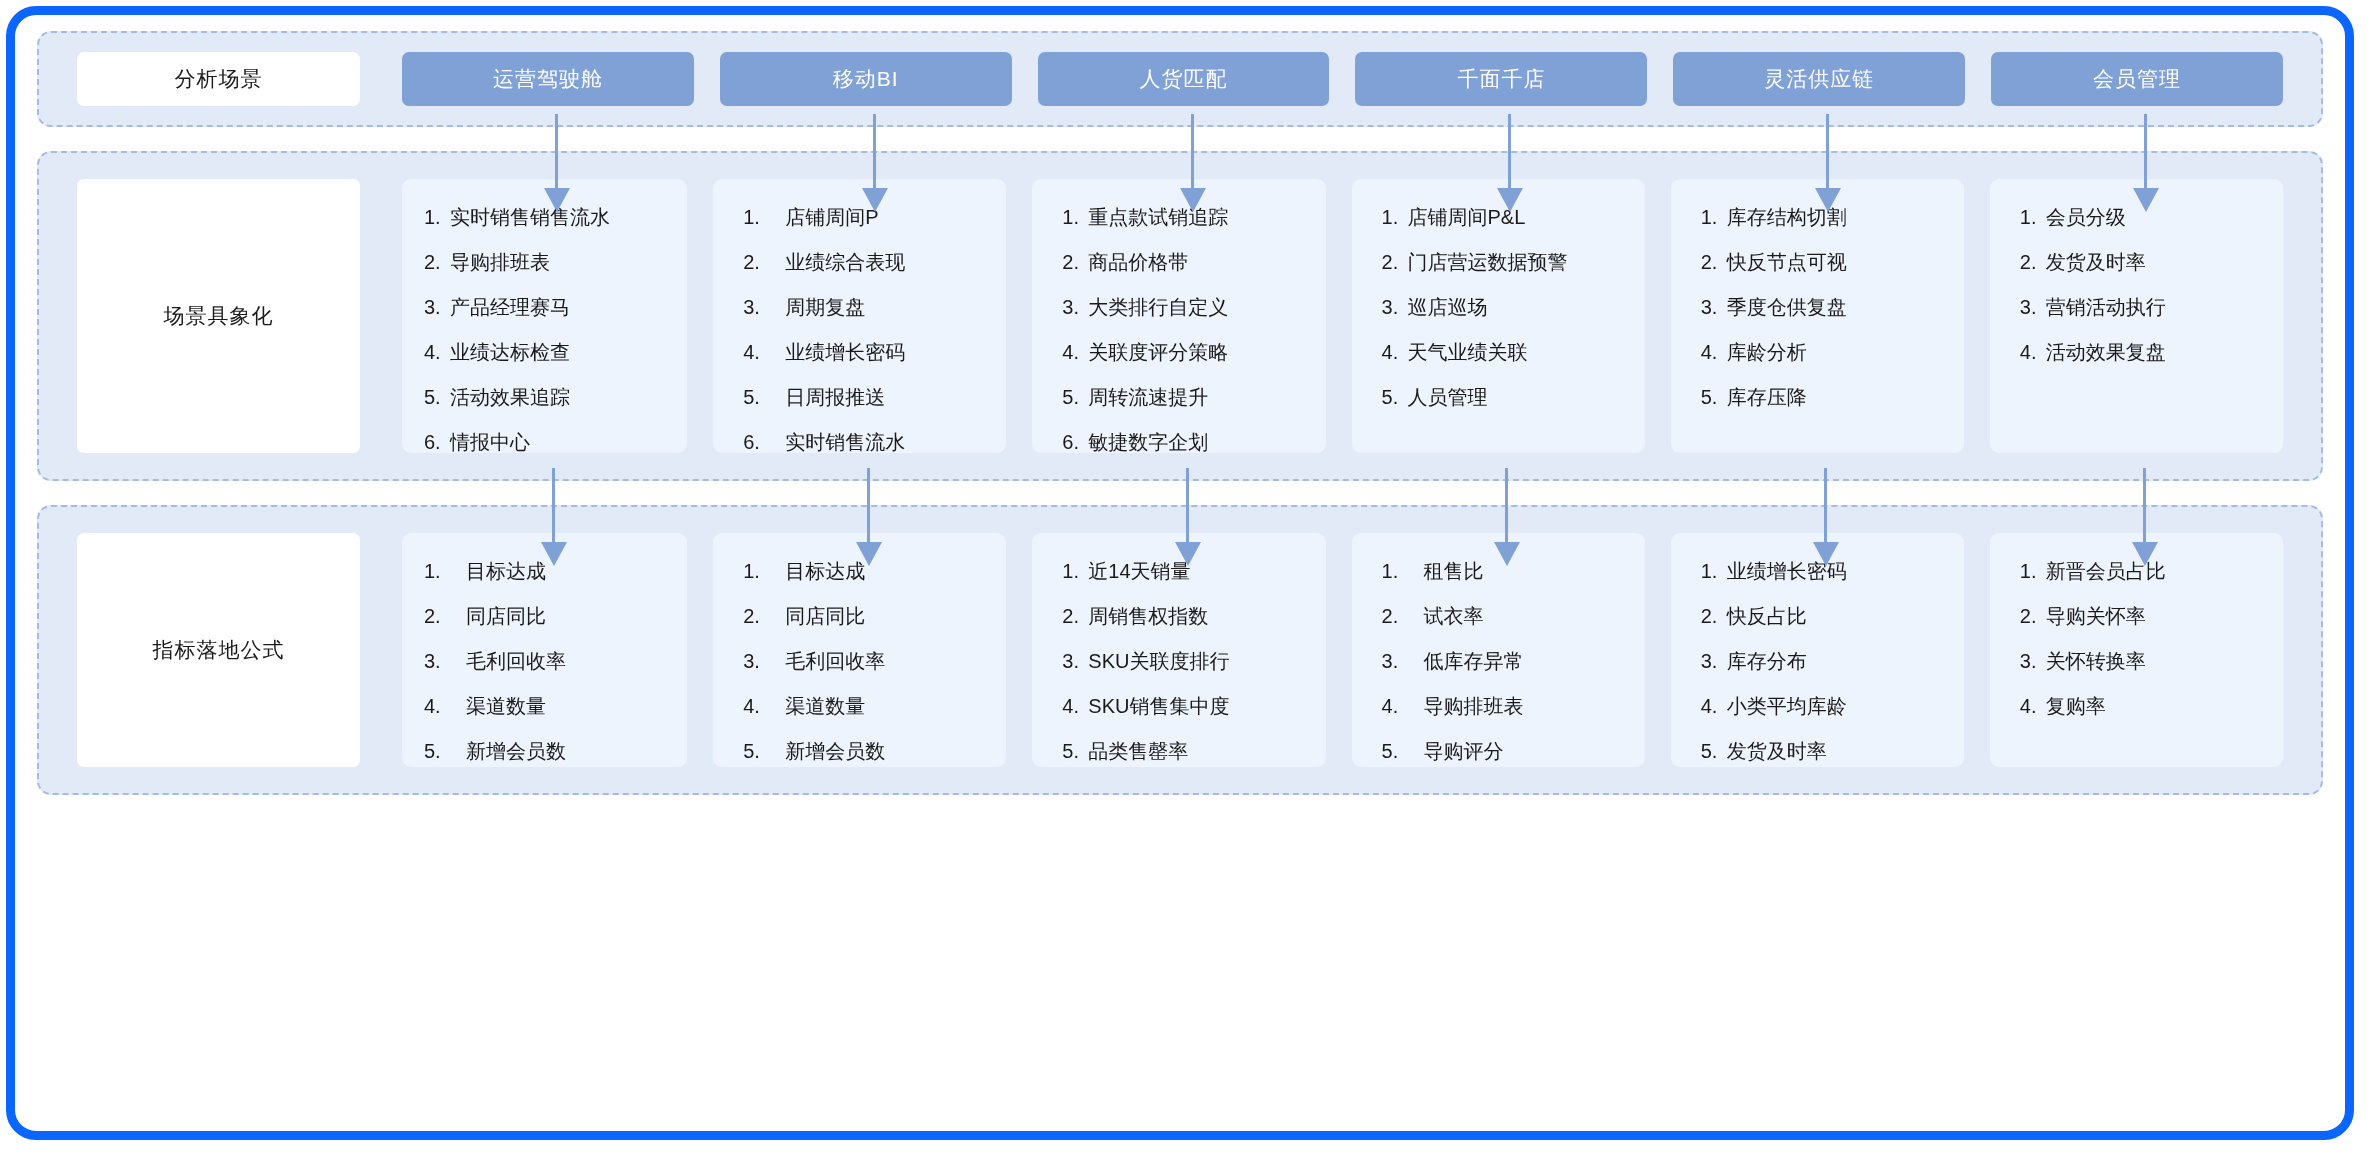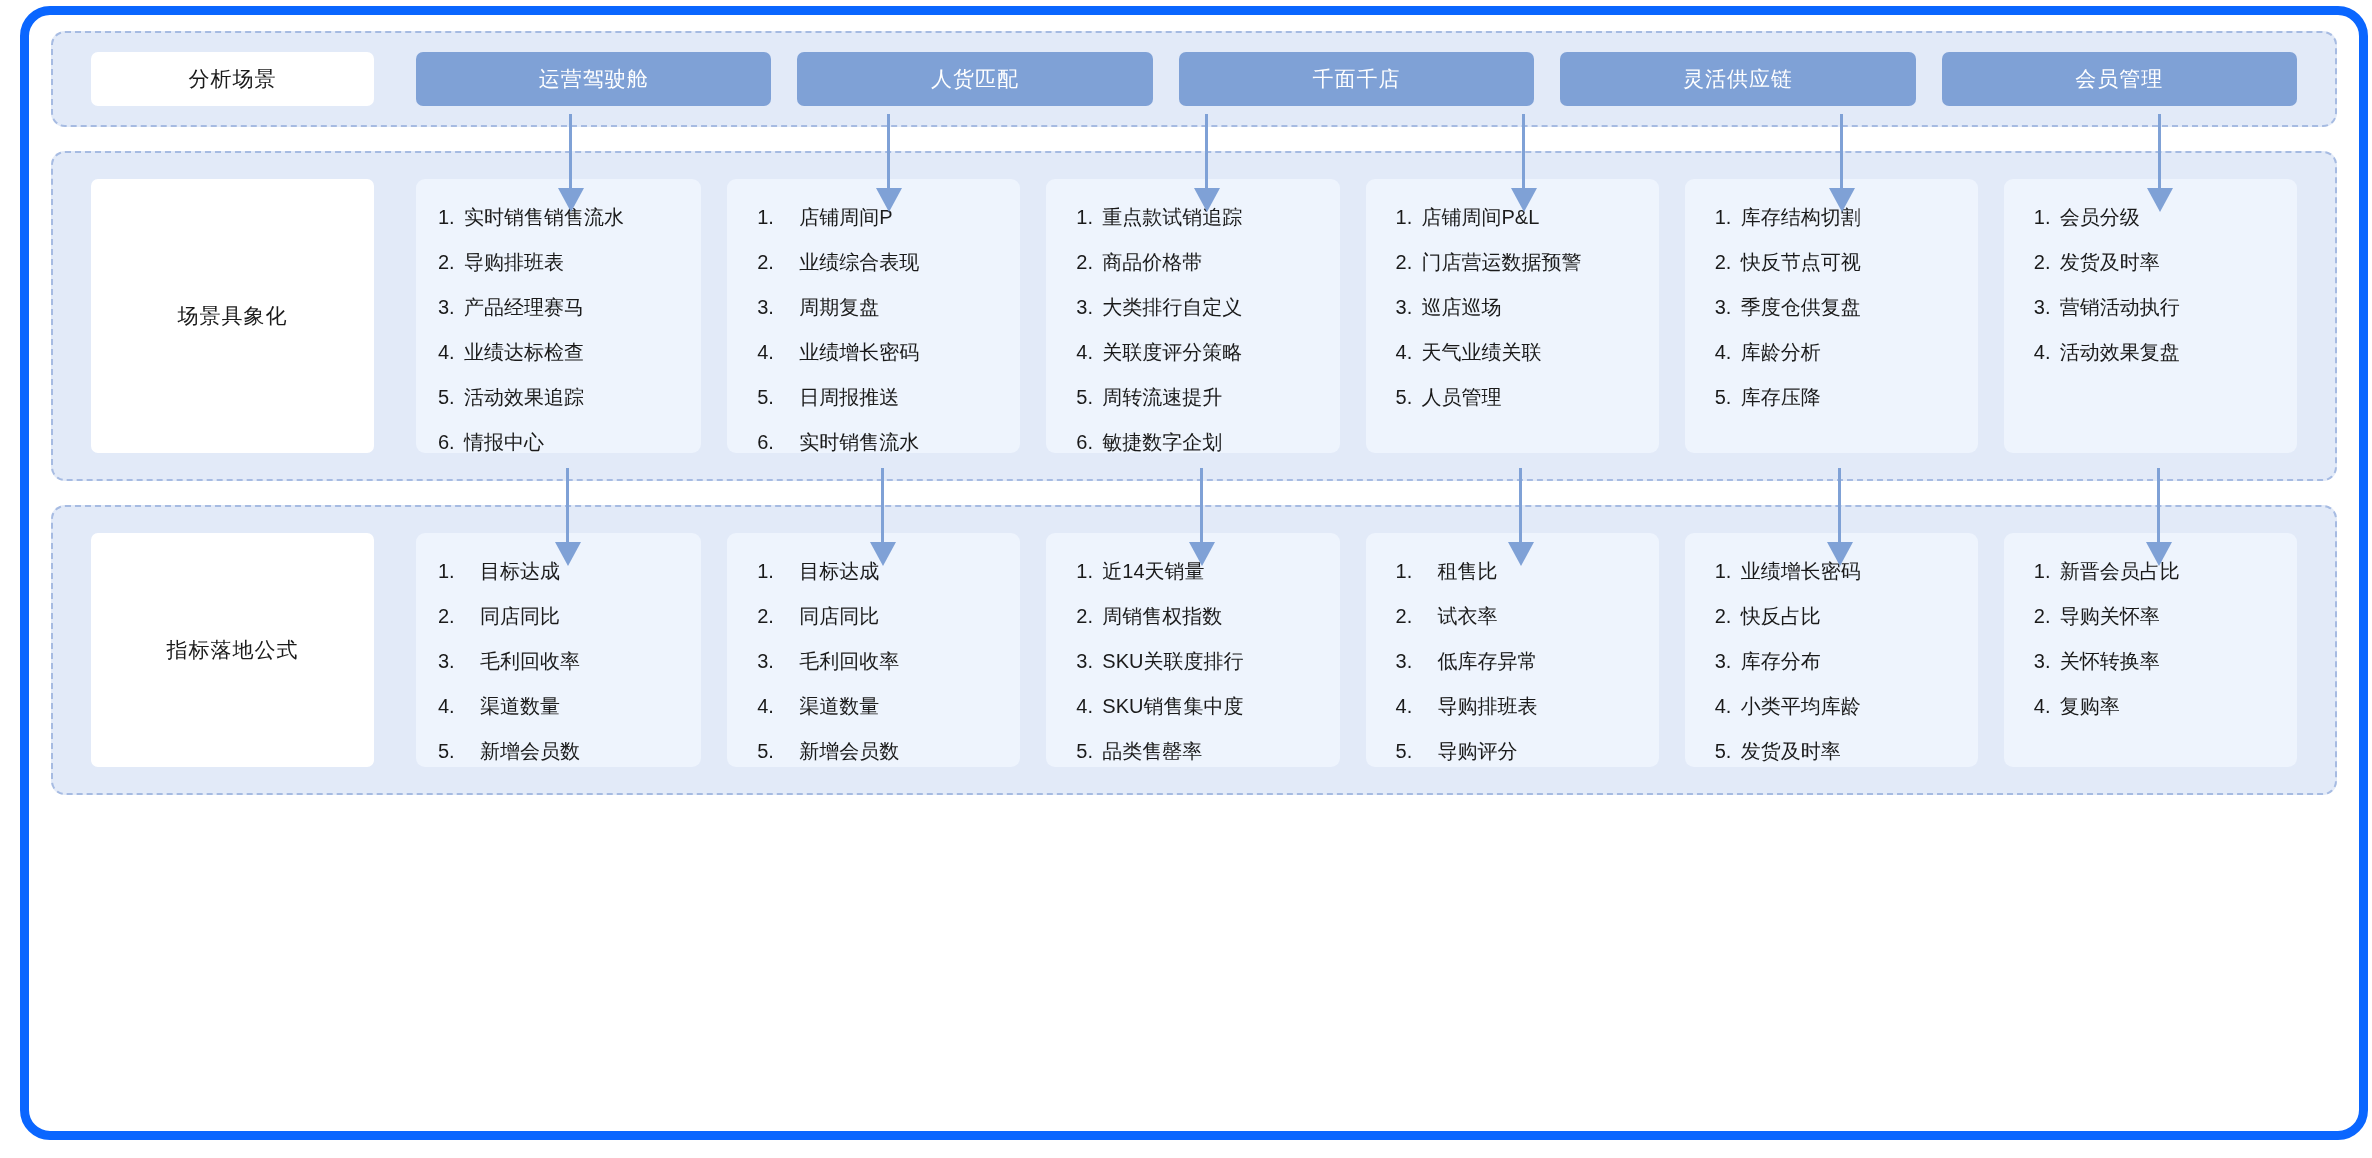--- a/index.html
+++ b/index.html
@@ -10,21 +10,21 @@
   body {
     width: 2372px;
     height: 1158px;
     font-family: "Liberation Sans", "DejaVu Sans", sans-serif;
     overflow: hidden;
   }
 
   
   #app-frame {
     position: absolute;
-    left: 20px;  top: 6px;
+    left: 6px;  top: 6px;
     width: 2348px; height: 1134px;
     border: 9px solid #0a66ff;
     border-radius: 30px;
     background: #ffffff;
     box-sizing: border-box;
   }
   #frame-inner {
     position: absolute;
     left: 0; top: 0; right: 0; bottom: 0;
     padding: 16px 22px 18px 22px;
@@ -164,20 +164,21 @@
 
 <div id="app-frame">
   <div id="frame-inner">
 
     <div class="section section-scenarios">
       <div class="row">
         <div class="label-box short">分析场景</div>
         <div class="col-gap"></div>
         <div class="tabs" id="tabs-container">
             <div class="tab-btn">运营驾驶舱</div>
+            <div class="tab-btn">移动BI</div>
             <div class="tab-btn">人货匹配</div>
             <div class="tab-btn">千面千店</div>
             <div class="tab-btn">灵活供应链</div>
             <div class="tab-btn">会员管理</div>
           </div>
       </div>
     </div>
 
     <div class="section-spacer-1"></div>
 

